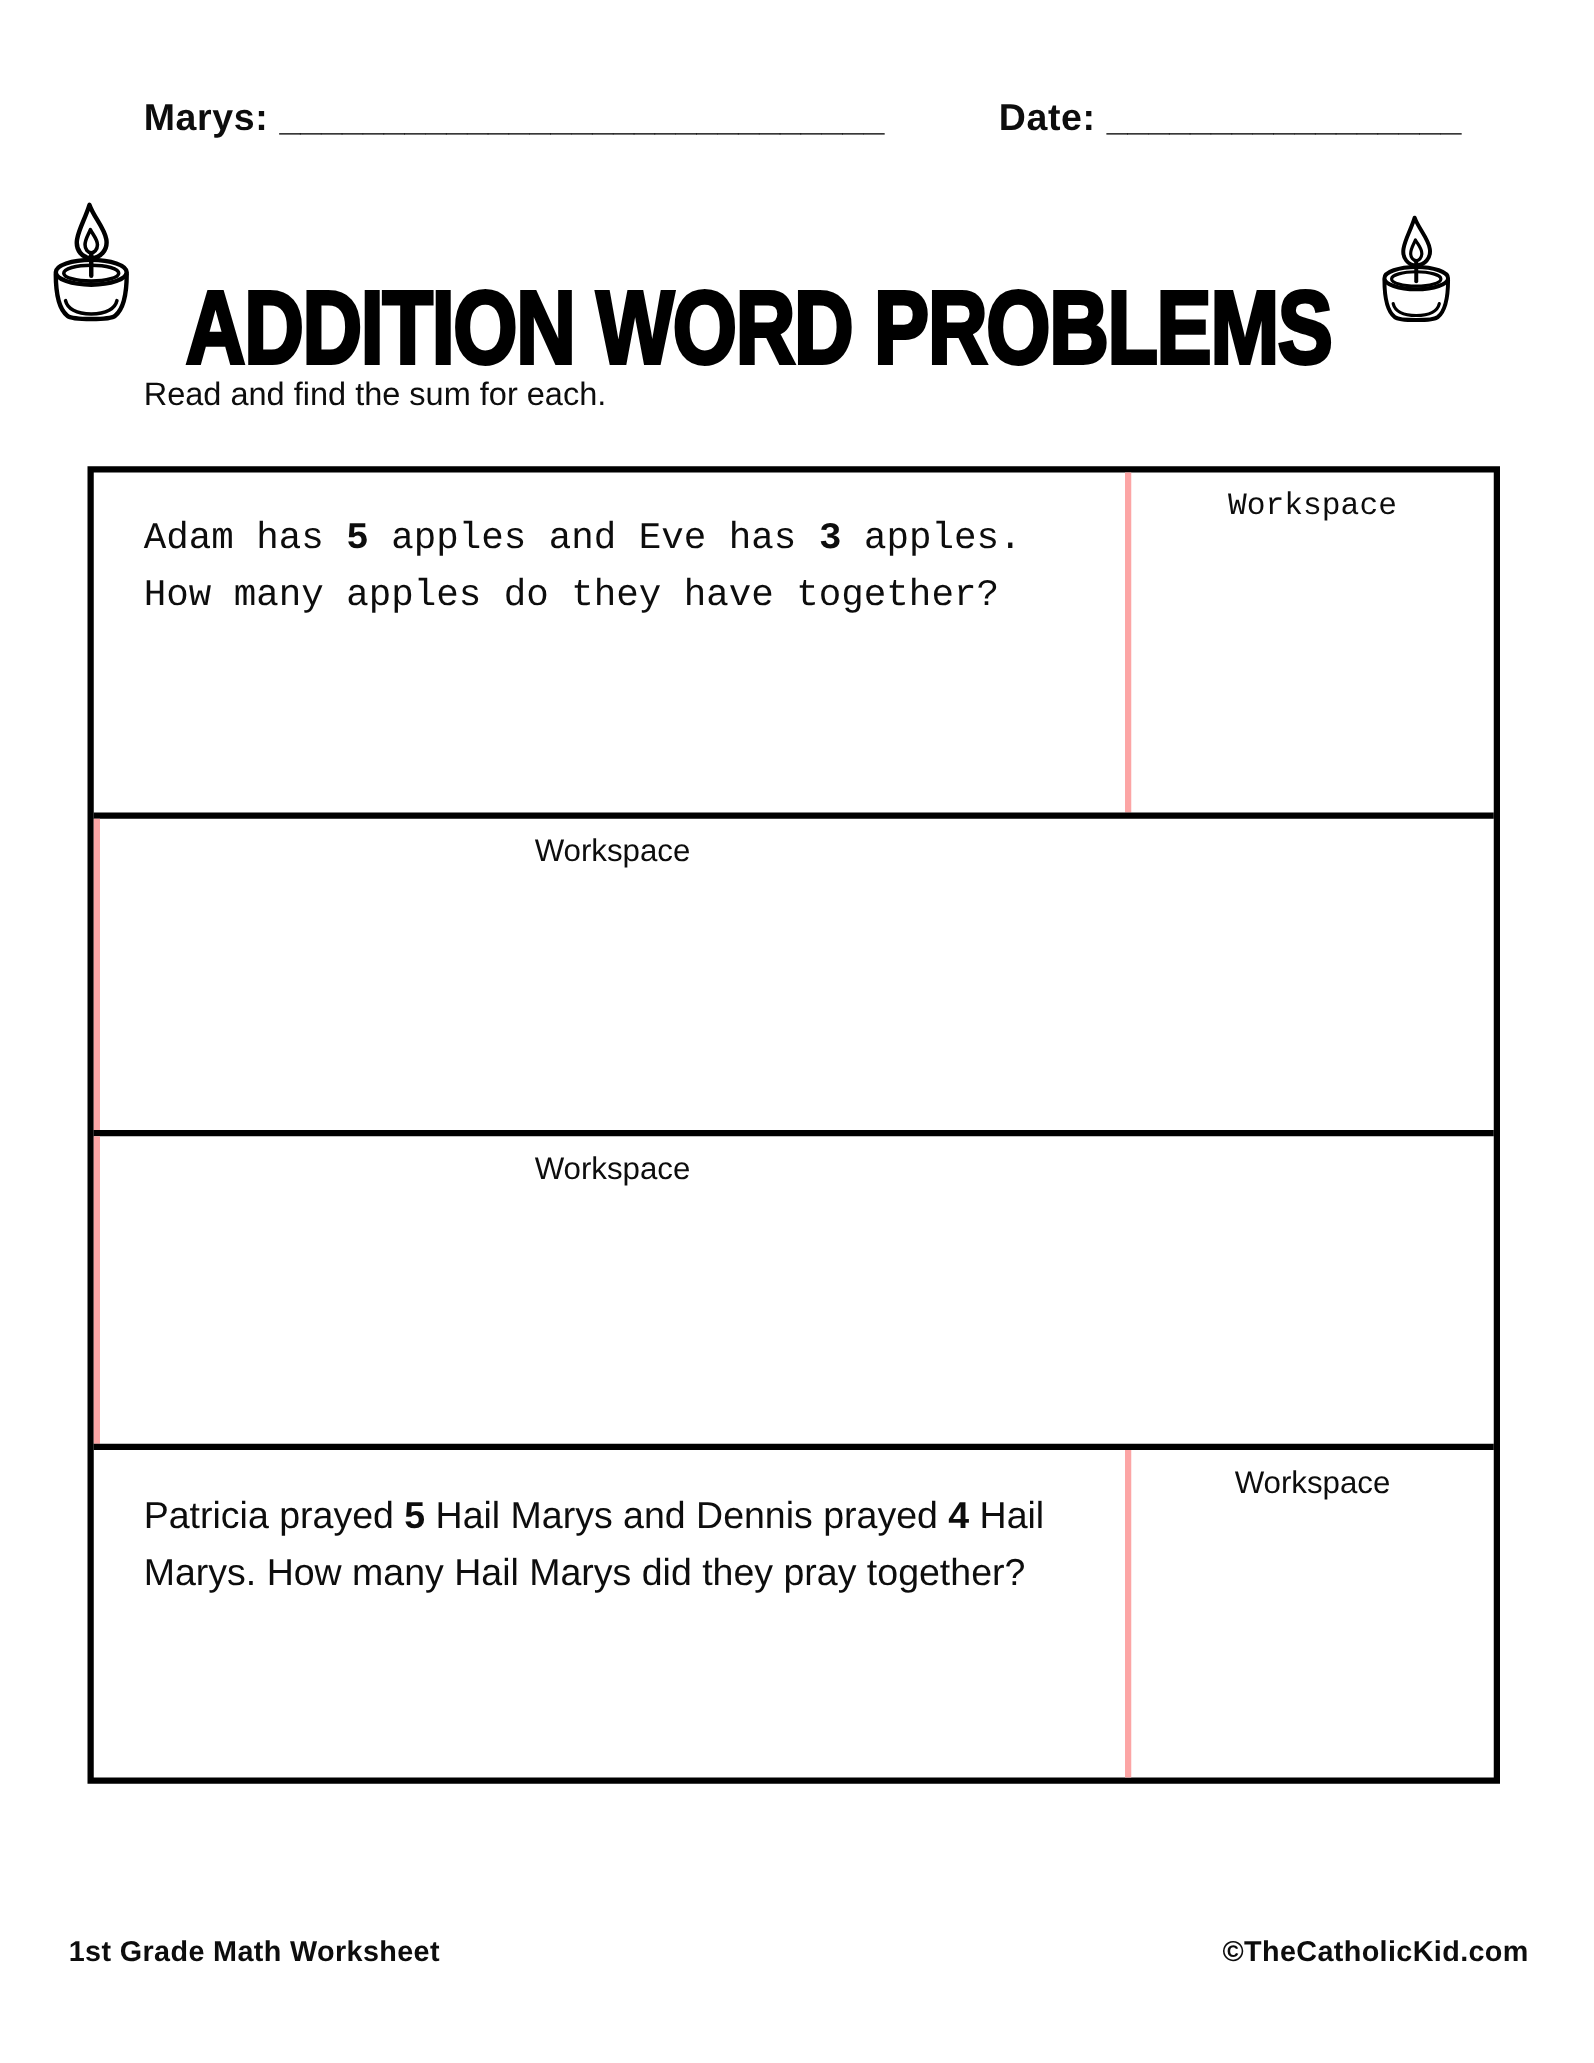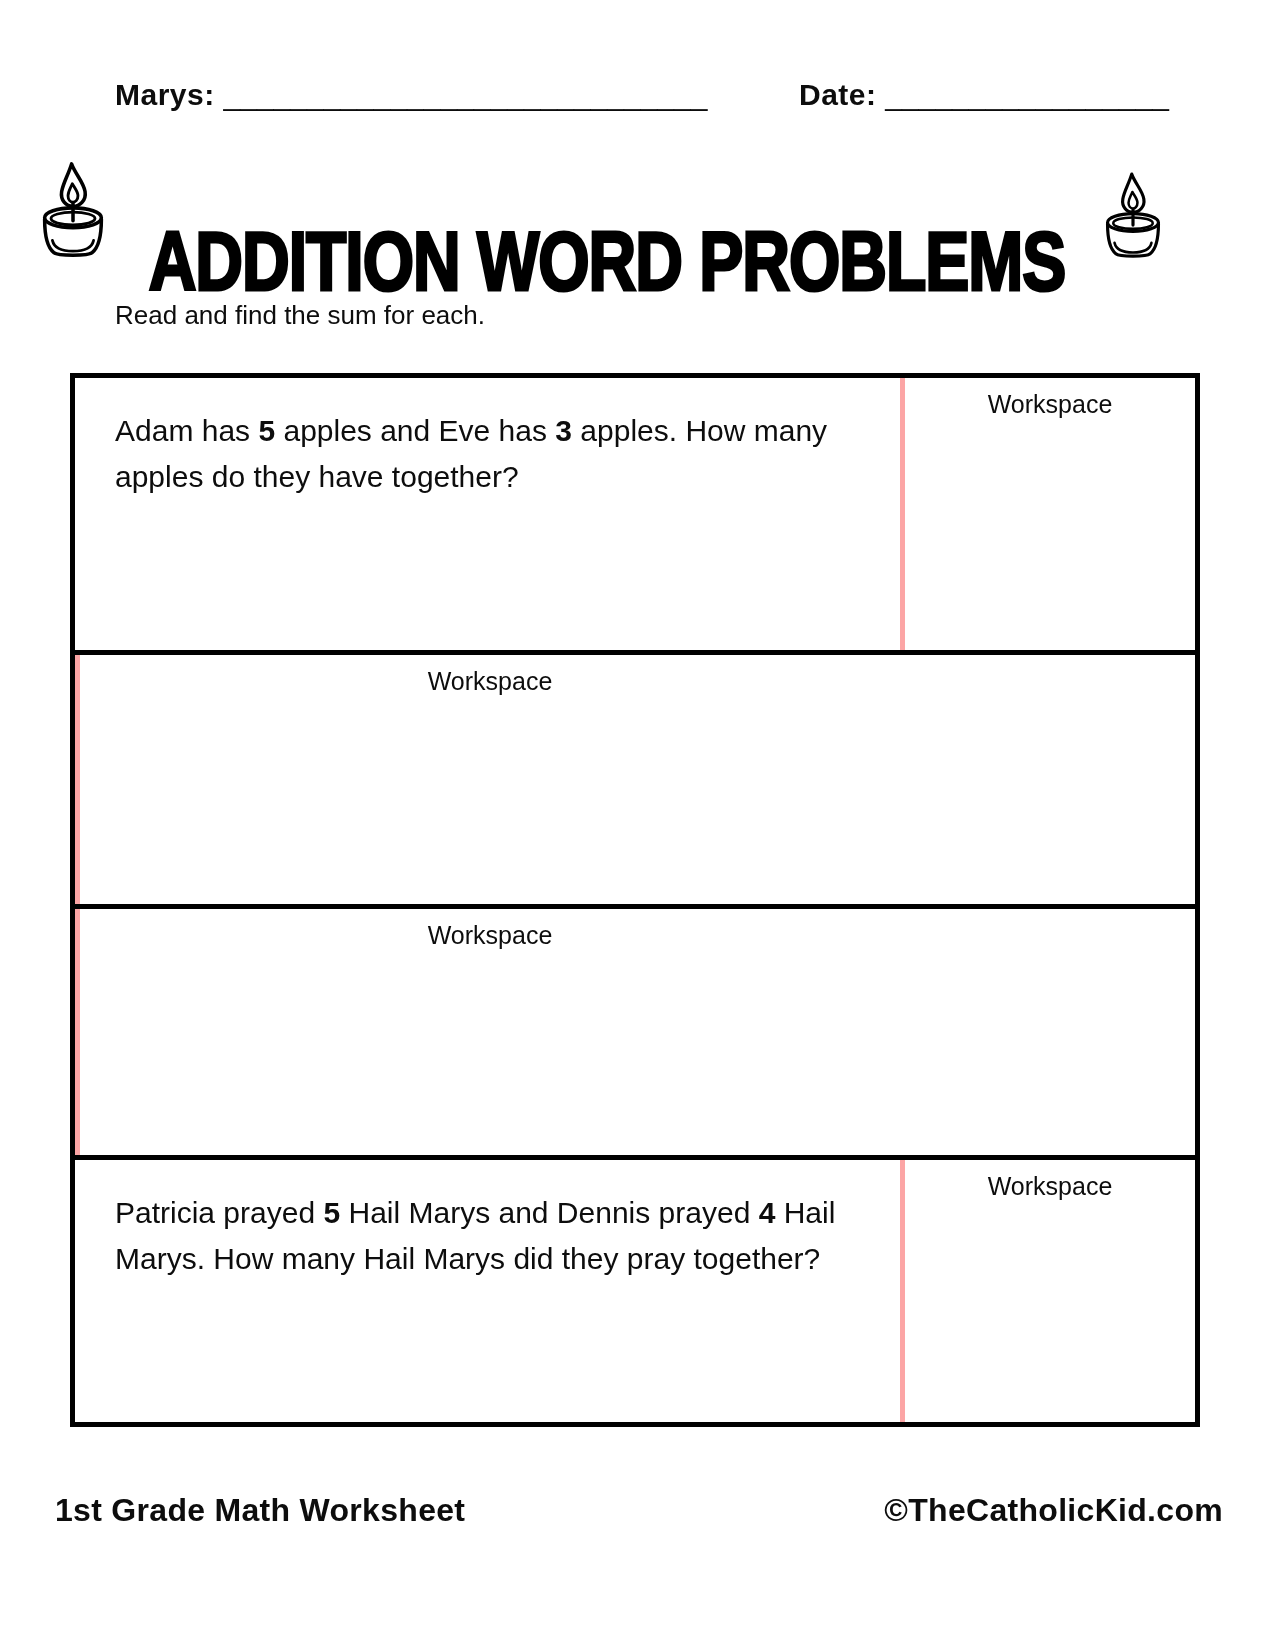--- a/index.html
+++ b/index.html
@@ -22,21 +22,21 @@
     position: absolute;
     top: 78px;
     font-size: 30px;
     font-weight: bold;
     letter-spacing: 0.5px;
     white-space: nowrap;
   }
   .field-name { left: 115px; }
   .field-date { left: 799px; }
   .blank-line {
-    font-weight: normal;
+    font-weight: bold;
     letter-spacing: 0;
   }
 
   
   .title {
     position: absolute;
     left: 112px;
     top: 176px;
     width: 990px;
     text-align: center;
@@ -78,45 +78,45 @@
     border: 5px solid #000;
     display: grid;
     grid-template-rows: 272px 254px 251px 1fr;
   }
   .prow {
     display: grid;
     grid-template-columns: 1fr 295px;
     border-top: 5px solid #000;
     min-height: 0;
   }
-  .prow:first-child { border-top: none; }
+  .prow:first-child { border-top: none; font-family: Liberation Mono, monospace; }
   .problem-cell {
     padding: 30px 18px 0 40px;
     font-size: 30px;
     line-height: 46px;
     box-sizing: border-box;
   }
   .problem-cell .num { font-weight: bold; }
   .workspace-cell {
     border-left: 5px solid #fca5a5;
     box-sizing: border-box;
     text-align: center;
     padding-top: 12px;
     font-size: 25px;
   }
 
   
   .footer {
     position: absolute;
     left: 55px;
     right: 52px;
-    top: 1492px;
+    top: 1548px;
     display: flex;
     justify-content: space-between;
-    font-size: 32px;
+    font-size: 23px;
     font-weight: bold;
     letter-spacing: 0.3px;
   }
 </style>
 </head>
 <body>
 
 <div class="page">
 
   <div class="field field-name">

